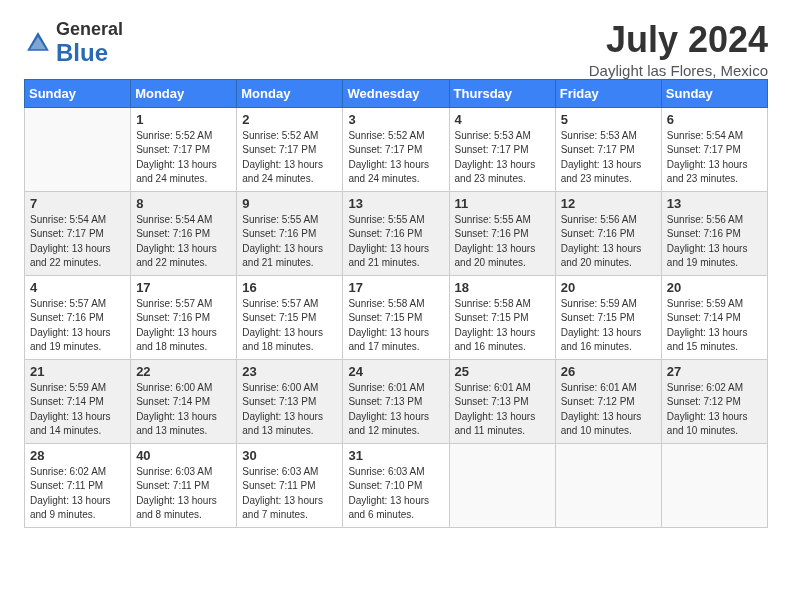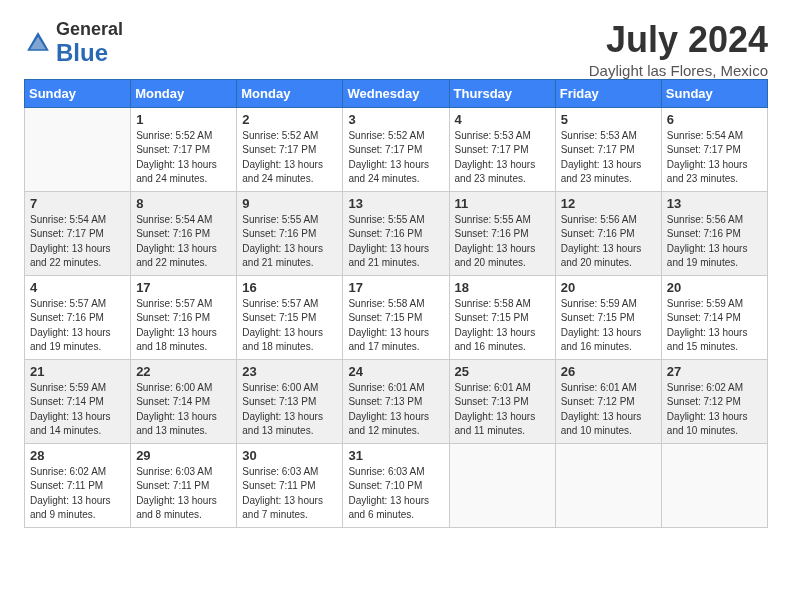--- a/index.html
+++ b/index.html
@@ -298,21 +298,21 @@
         </td>
       </tr>
       <tr>
         <td>
           <div class="day-number">28</div>
           <div class="day-info" style="white-space: pre-line;">Sunrise: 6:02 AM
 Sunset: 7:11 PM
 Daylight: 13 hours and 9 minutes.</div>
         </td>
         <td>
-          <div class="day-number">29</div>
+          <div class="day-number">40</div>
           <div class="day-info" style="white-space: pre-line;">Sunrise: 6:03 AM
 Sunset: 7:11 PM
 Daylight: 13 hours and 8 minutes.</div>
         </td>
         <td>
           <div class="day-number">30</div>
           <div class="day-info" style="white-space: pre-line;">Sunrise: 6:03 AM
 Sunset: 7:11 PM
 Daylight: 13 hours and 7 minutes.</div>
         </td>

